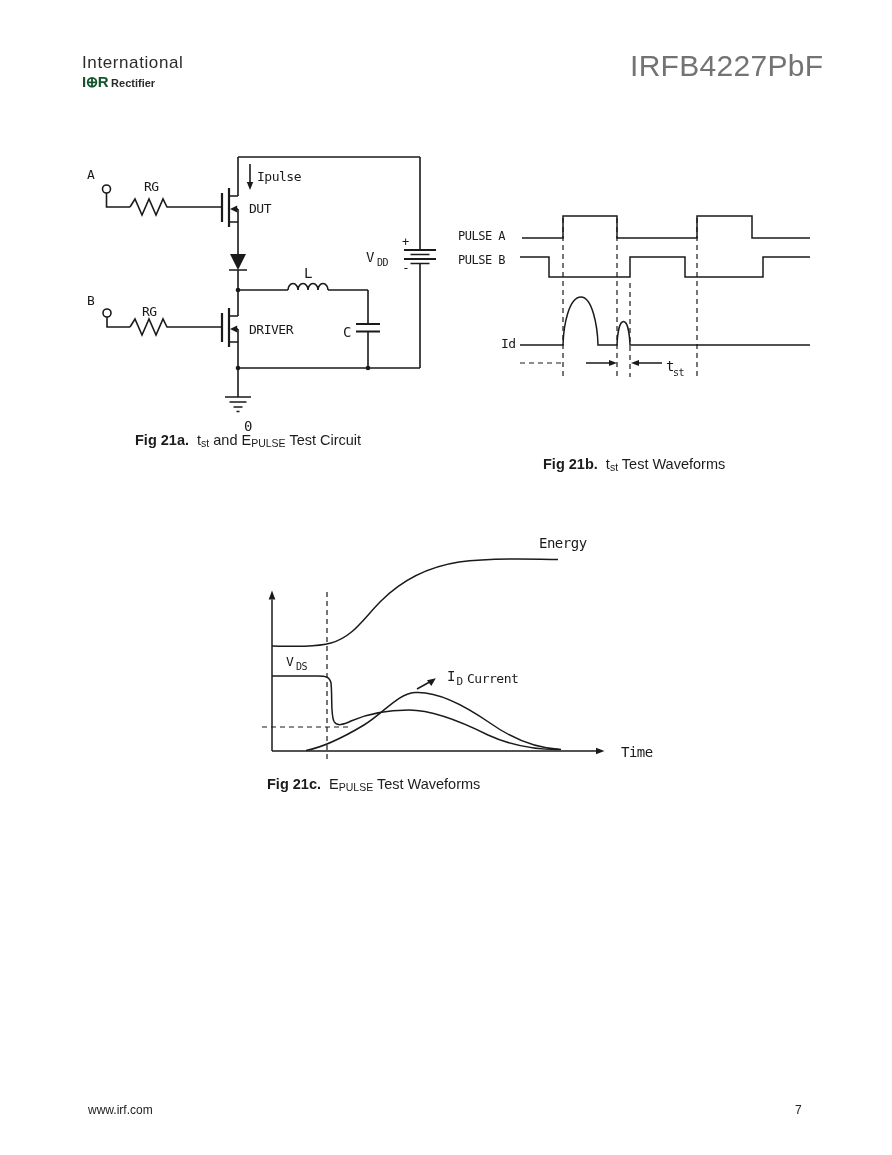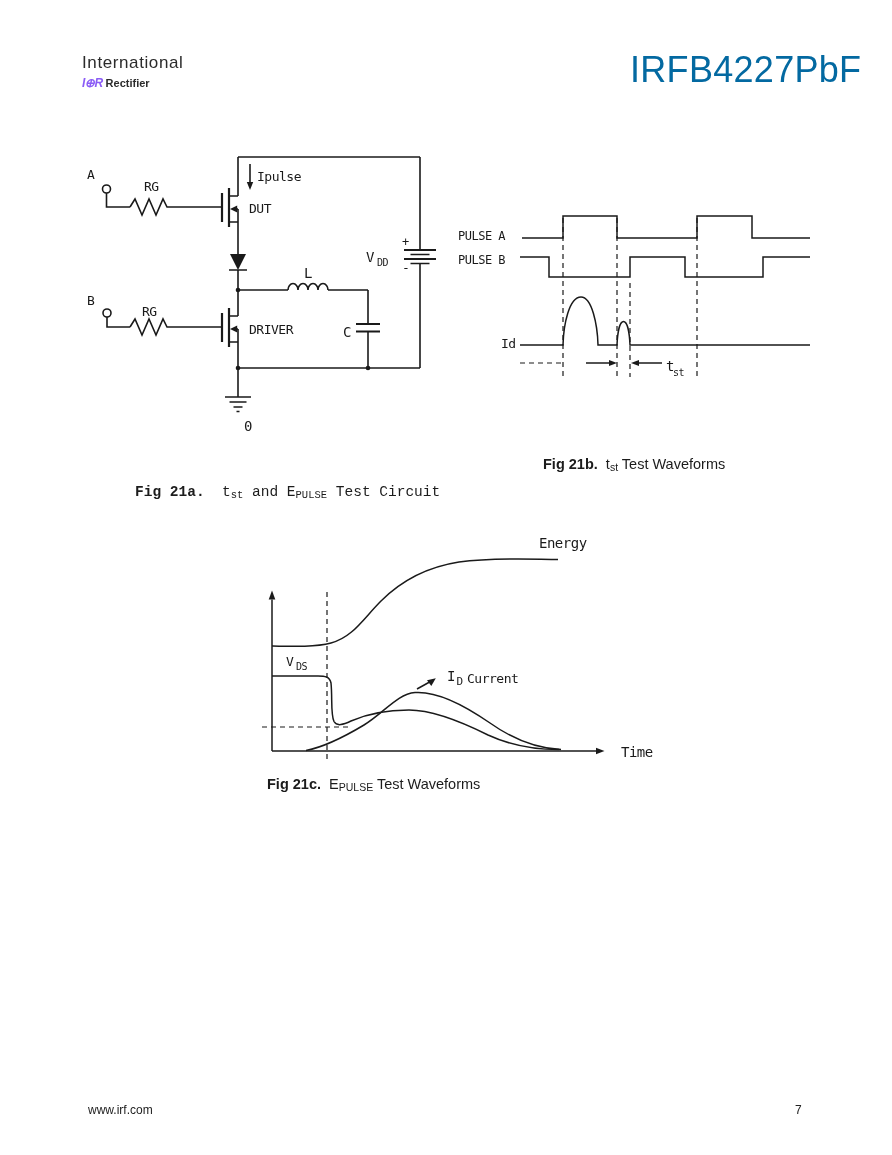--- a/index.html
+++ b/index.html
@@ -4,23 +4,23 @@
 <style>
   * { margin:0; padding:0; box-sizing:border-box; }
   html,body { background:#ffffff; }
   body { font-family:"Liberation Sans", sans-serif; color:#1a1a1a; }
   .page { position:relative; width:892px; height:1155px; background:#ffffff; overflow:hidden; }
   .abs { position:absolute; }
 
   
   .logo-top { font-size:17px; font-weight:300; letter-spacing:0.6px; color:#2b2b2b; line-height:19px; }
   .logo-bottom { line-height:17px; margin-top:1px; }
-  .logo-mark { font-weight:700; font-size:12px; letter-spacing:-0.5px; color:#8b5cf6;font-style:italic; }
+  .logo-mark { font-weight:700; font-size:15px; letter-spacing:-0.5px; color:#14532d; }
   .logo-rect { font-size:11px; font-weight:700; color:#2b2b2b; margin-left:3px; }
-  .part-number { font-size:36px; color:#0369a1; letter-spacing:0.3px; }
+  .part-number { font-size:30px; color:#737373; letter-spacing:0.3px; }
 
   
   .caption { font-size:14.5px; color:#1c1c1c; white-space:pre; }
   .caption b { font-weight:700; }
   .caption sub { font-size:10.5px; vertical-align:-2px; }
 
   
   svg.fig { position:absolute; overflow:visible; }
   svg.fig text { font-family:"DejaVu Sans Mono", monospace; fill:#1a1a1a; letter-spacing:-0.5px; }
   .wire { stroke:#1a1a1a; stroke-width:1.6; fill:none; }
@@ -176,21 +176,21 @@
     <text x="296" y="670" font-size="10">DS</text>
     <g>
       <path class="wave" d="M417,689 L430.5,681.5"></path>
       <polygon class="fillb" points="435.8,678.2 427,680.2 431.3,686"></polygon>
       <text x="447" y="681" font-size="14">I</text>
       <text x="456.5" y="685" font-size="11">D</text>
       <text x="467" y="683" font-size="13">Current</text>
     </g>
   </svg>
 
-  <div class="abs caption" style="left:135px; top:484px;font-family:Liberation Mono, monospace;"><b>Fig 21a.</b><span>  t</span><sub>st</sub><span> and E</span><sub>PULSE</sub><span> Test Circuit</span></div>
+  <div class="abs caption" style="left:135px; top:432px;"><b>Fig 21a.</b><span>  t</span><sub>st</sub><span> and E</span><sub>PULSE</sub><span> Test Circuit</span></div>
 
   <div class="abs caption" style="left:543px; top:456px;"><b>Fig 21b.</b><span>  t</span><sub>st</sub><span> Test Waveforms</span></div>
 
   <div class="abs caption" style="left:267px; top:776px;"><b>Fig 21c.</b><span>  E</span><sub>PULSE</sub><span> Test Waveforms</span></div>
 
   <div class="abs footer-url" style="left:88px; top:1103px;">www.irf.com</div>
   <div class="abs footer-page" style="left:795px; top:1103px;">7</div>
 
 </div>
 

